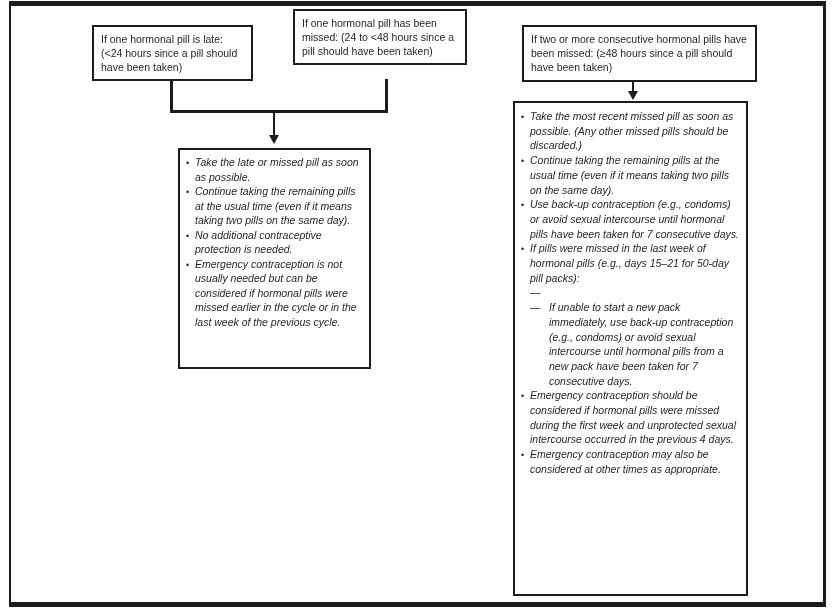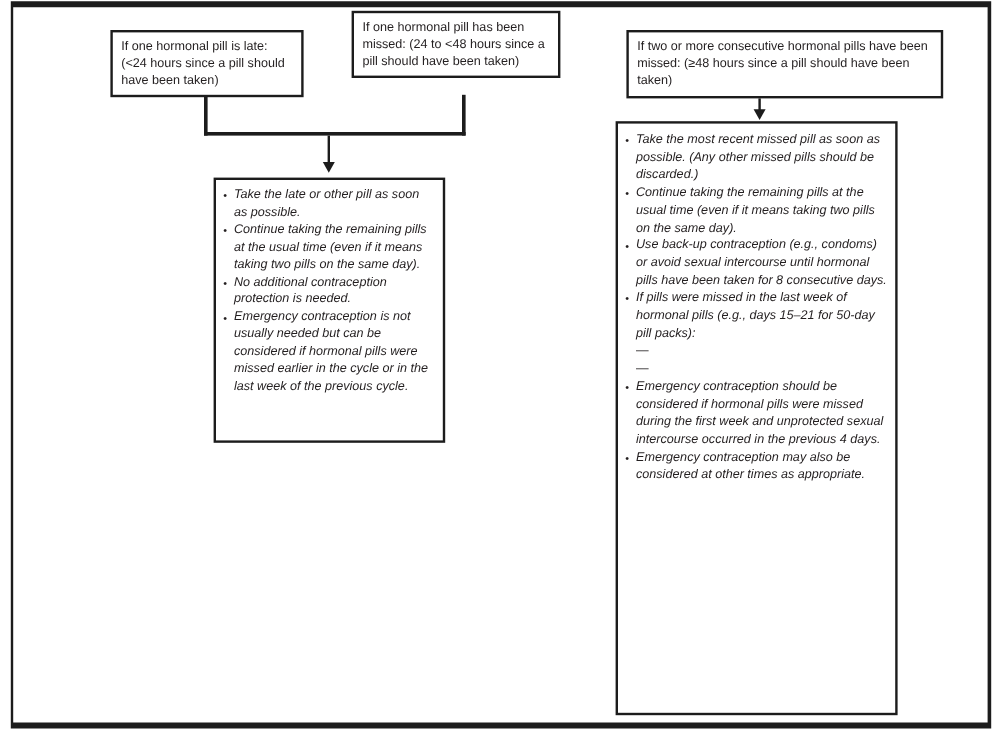--- a/index.html
+++ b/index.html
@@ -26,21 +26,21 @@
   .flow-box {
     position: absolute;
     border: 2px solid #1c1c1c;
     background: #ffffff;
     font-size: 10.5px;
     line-height: 14px;
     padding: 5px 6px 4px 7px;
   }
   #box-late        { left: 92px;  top: 25px; width: 161px; min-height: 56px; }
   #box-missed-one  { left: 293px; top: 9px; width: 174px; min-height: 56px; }
-  #box-missed-multi{ left: 522px; top: 25px; width: 264px; min-height: 57px; }
+  #box-missed-multi{ left: 522px; top: 25px; width: 235px; min-height: 57px; }
 
   .action-box {
     position: absolute;
     border: 2px solid #1c1c1c;
     background: #ffffff;
     font-size: 10.5px;
     line-height: 14.5px;
   }
   #box-action-left  { left: 178px; top: 148px; width: 193px; min-height: 221px; padding: 5px 6px 4px 6px; }
   #box-action-right { left: 513px; top: 101px; width: 235px; min-height: 495px; padding: 6px 5px 4px 6px; line-height: 14.7px; }
@@ -100,60 +100,61 @@
   <div class="conn" style="left:273px; top:113px; width:2px;   height:23px;"></div>
   <div class="arrow-head" style="left:269px; top:135px;"></div>
 
   <div class="conn" style="left:632px; top:82px; width:2px; height:11px;"></div>
   <div class="arrow-head" style="left:628px; top:91px;"></div>
 
   <div class="action-box" id="box-action-left">
     <ul class="bullets">
       <li>
         <span class="b-marker">•</span>
-        <span class="b-text">Take the late or other pill as soon as possible.</span>
+        <span class="b-text">Take the late or missed pill as soon as possible.</span>
       </li>
       <li>
         <span class="b-marker">•</span>
         <span class="b-text">Continue taking the remaining pills at the usual time (even if it means taking two pills on the same day).</span>
       </li>
       <li>
         <span class="b-marker">•</span>
-        <span class="b-text">No additional contraception protection is needed.</span>
+        <span class="b-text">No additional contraceptive protection is needed.</span>
       </li>
       <li>
         <span class="b-marker">•</span>
         <span class="b-text">Emergency contraception is not usually needed but can be considered if hormonal pills were missed earlier in the cycle or in the last week of the previous cycle.</span>
       </li>
     </ul>
   </div>
 
   <div class="action-box" id="box-action-right">
     <ul class="bullets">
       <li>
         <span class="b-marker">•</span>
         <span class="b-text">Take the most recent missed pill as soon as possible. (Any other missed pills should be discarded.)</span>
       </li>
       <li>
         <span class="b-marker">•</span>
         <span class="b-text">Continue taking the remaining pills at the usual time (even if it means taking two pills on the same day).</span>
       </li>
       <li>
         <span class="b-marker">•</span>
-        <span class="b-text">Use back-up contraception (e.g., condoms) or avoid sexual intercourse until hormonal pills have been taken for 8 consecutive days.</span>
+        <span class="b-text">Use back-up contraception (e.g., condoms) or avoid sexual intercourse until hormonal pills have been taken for 7 consecutive days.</span>
       </li>
       <li>
         <span class="b-marker">•</span>
         <span class="b-text">If pills were missed in the last week of hormonal pills (e.g., days 15–21 for 50-day pill packs):</span>
       </li>
       <li class="sub-item">
         <span class="d-marker">—</span>
       </li>
       <li class="sub-item">
         <span class="d-marker">—</span>
+        <span class="b-text">If unable to start a new pack immediately, use back-up contraception (e.g., condoms) or avoid sexual intercourse until hormonal pills from a new pack have been taken for 7 consecutive days.</span>
       </li>
       <li>
         <span class="b-marker">•</span>
         <span class="b-text">Emergency contraception should be considered if hormonal pills were missed during the first week and unprotected sexual intercourse occurred in the previous 4 days.</span>
       </li>
       <li>
         <span class="b-marker">•</span>
         <span class="b-text">Emergency contraception may also be considered at other times as appropriate.</span>
       </li>
     </ul>

